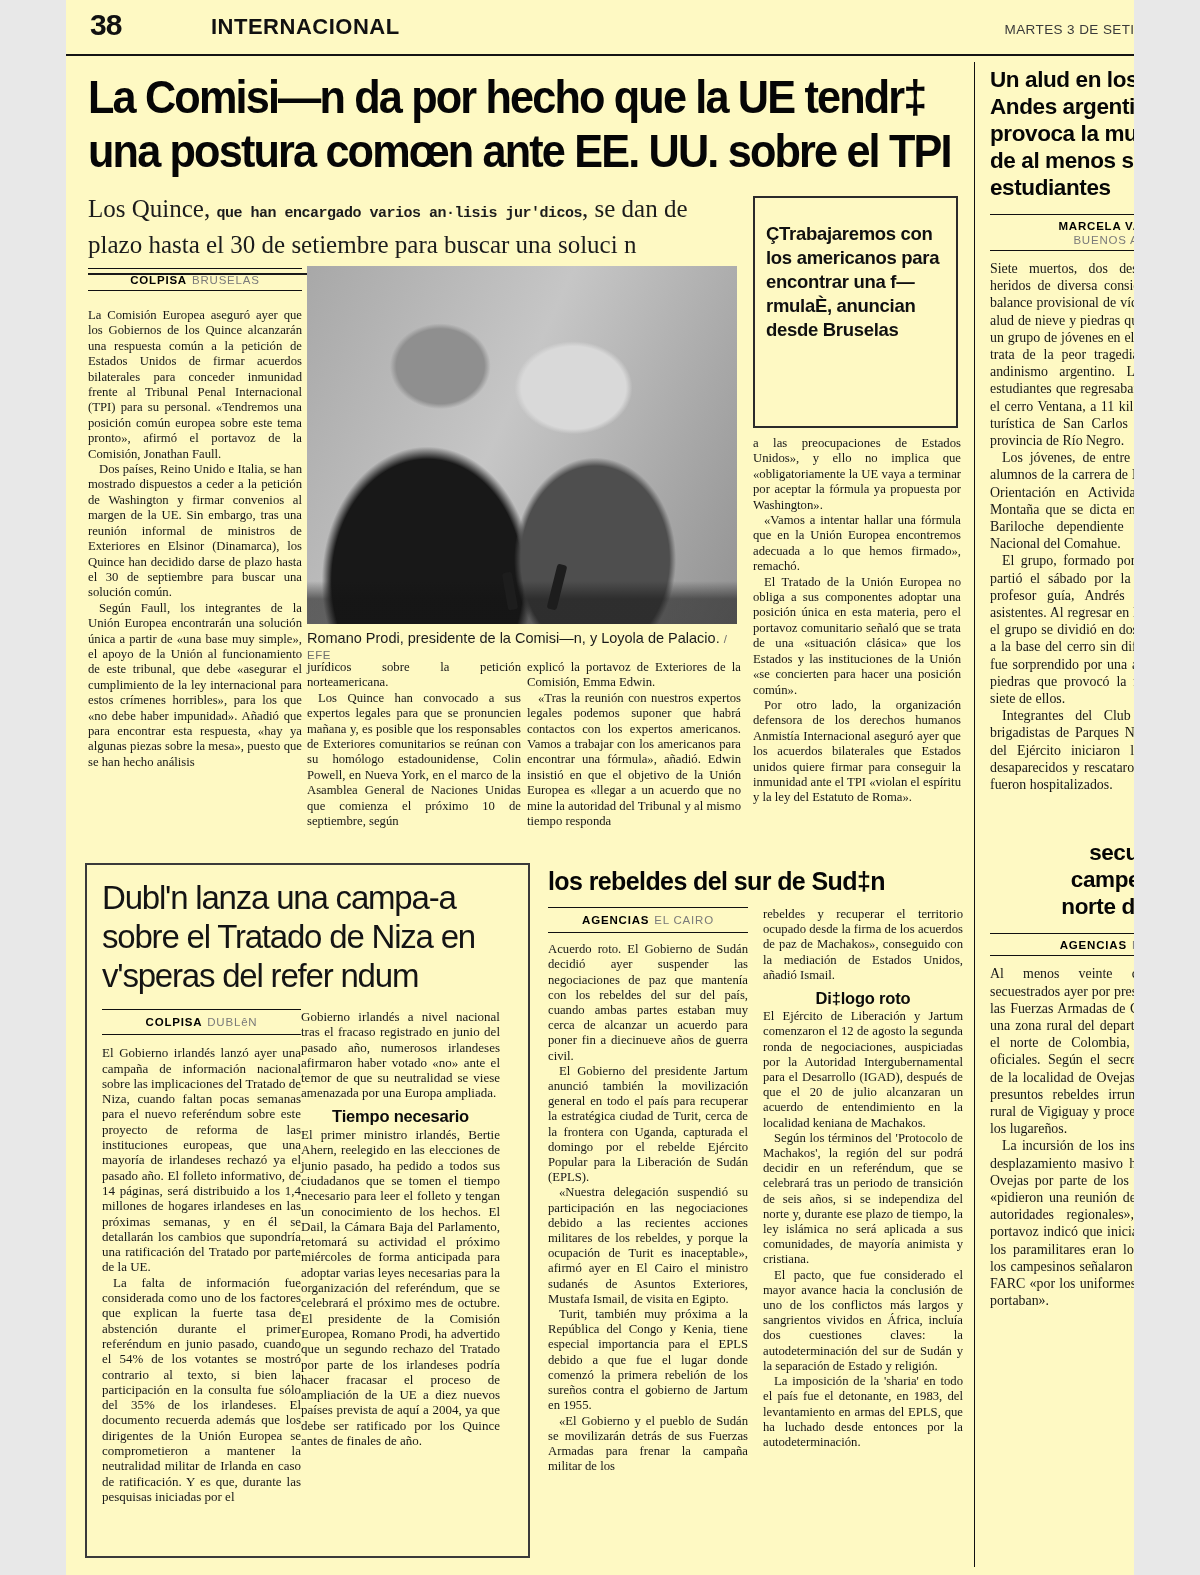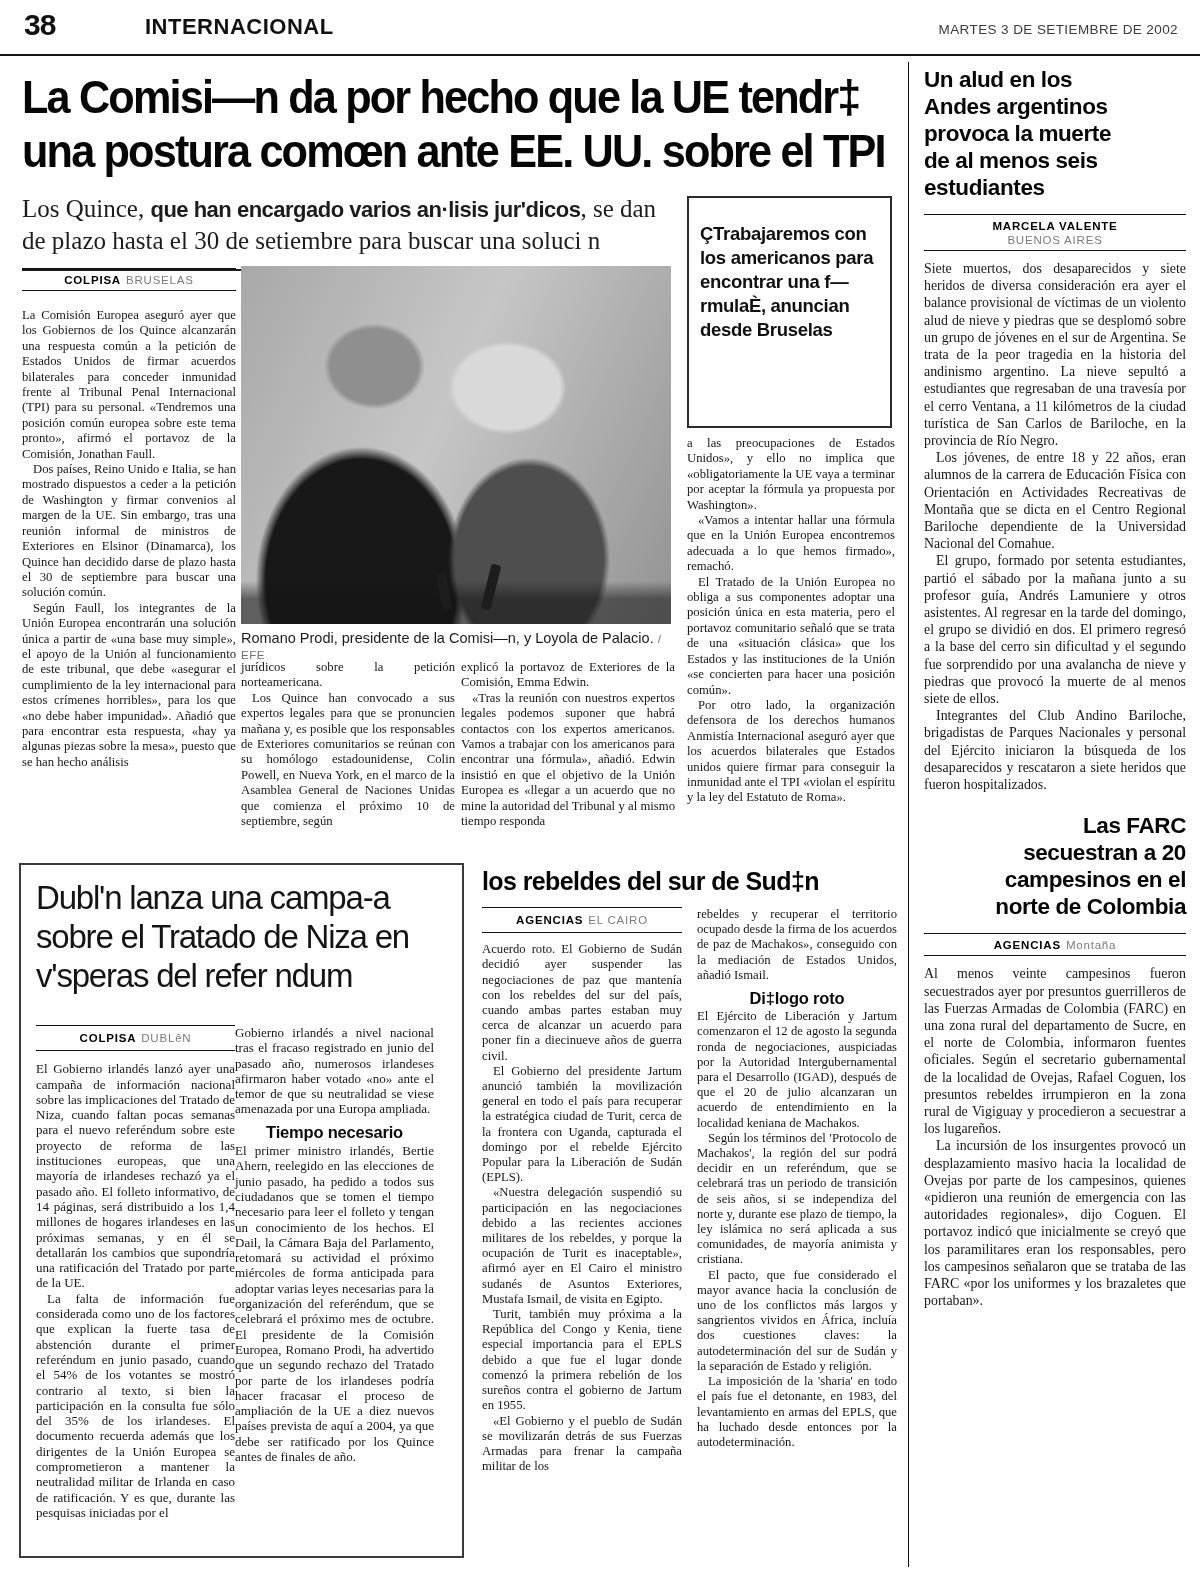--- a/index.html
+++ b/index.html
@@ -1,18 +1,18 @@
 <!DOCTYPE html>
 <html><head>
 <meta charset="utf-8">
 <style>
   * { margin:0; padding:0; box-sizing:border-box; }
   html,body { background:#e8e8e8; }
   .page {
-    position:relative; width:1200px; height:1575px; background:#ffffff;
+    position:relative; width:1068px; height:1575px; background:#fef9c3;
     margin:0 auto; overflow:hidden; color:#111;
     font-family:"Liberation Serif", serif;
   }
   
   .masthead {
     position:absolute; top:0; left:0; width:1200px; height:56px;
     border-bottom:2px solid #141414;
   }
   .page-number {
     position:absolute; left:24px; top:8px;
@@ -32,21 +32,21 @@
     font-family:"Liberation Sans",sans-serif; font-weight:bold;
     font-size:47px; line-height:54px; letter-spacing:-2px; color:#060606;
     transform:scaleX(.92); transform-origin:0 0;
   }
   .lead-subhead {
     position:absolute; left:22px; top:193px; width:648px;
     font-size:25px; line-height:31px; color:#1c1c1c;
     border-bottom:2px solid #1a1a1a; padding-bottom:13px;
   }
   .lead-subhead .sh-bold {
-    font-family:Liberation Sans, sans-serif; font-weight:bold; font-size:22px; letter-spacing:-.5px;
+    font-family:Liberation Mono, monospace; font-weight:bold; font-size:15px; letter-spacing:-.5px;
   }
   
   .quote-box {
     position:absolute; left:687px; top:196px; width:205px; height:232px;
     border:2px solid #2b2b2b; padding:24px 11px;
     font-family:"Liberation Sans",sans-serif; font-weight:bold;
     font-size:18.5px; line-height:24px; letter-spacing:-.3px; color:#101010;
   }
   .quote-box p + p { margin-top:15px; }
   
@@ -101,21 +101,21 @@
   .farc-gap { margin-top:19px;text-align:right; }
   
   .dublin-box {
     position:absolute; left:19px; top:863px; width:445px; height:695px;
     border:2px solid #3a3a3a; padding:13px 15px 8px;
   }
   .dublin-headline {
     font-family:"Liberation Sans",sans-serif; font-weight:normal;
     font-size:33px; line-height:39px; letter-spacing:-1.2px; color:#141414;
   }
-  .dublin-cols { display:flex; margin-top:30px; }
+  .dublin-cols { display:flex; margin-top:14px; }
   .dublin-col { width:199px; font-size:13px; line-height:15.3px; text-align:justify; color:#161616; }
   .dublin-col .byline { margin-bottom:10px; }
   .dublin-col p + p { text-indent:11px; }
   
   .jartum { position:absolute; left:482px; top:866px; width:418px; }
   .jartum-headline {
     font-family:"Liberation Sans",sans-serif; font-weight:bold;
     font-size:25px; line-height:30px; letter-spacing:-.6px; color:#060606;
   }
   .jartum-cols { display:flex; gap:15px; margin-top:11px; }

